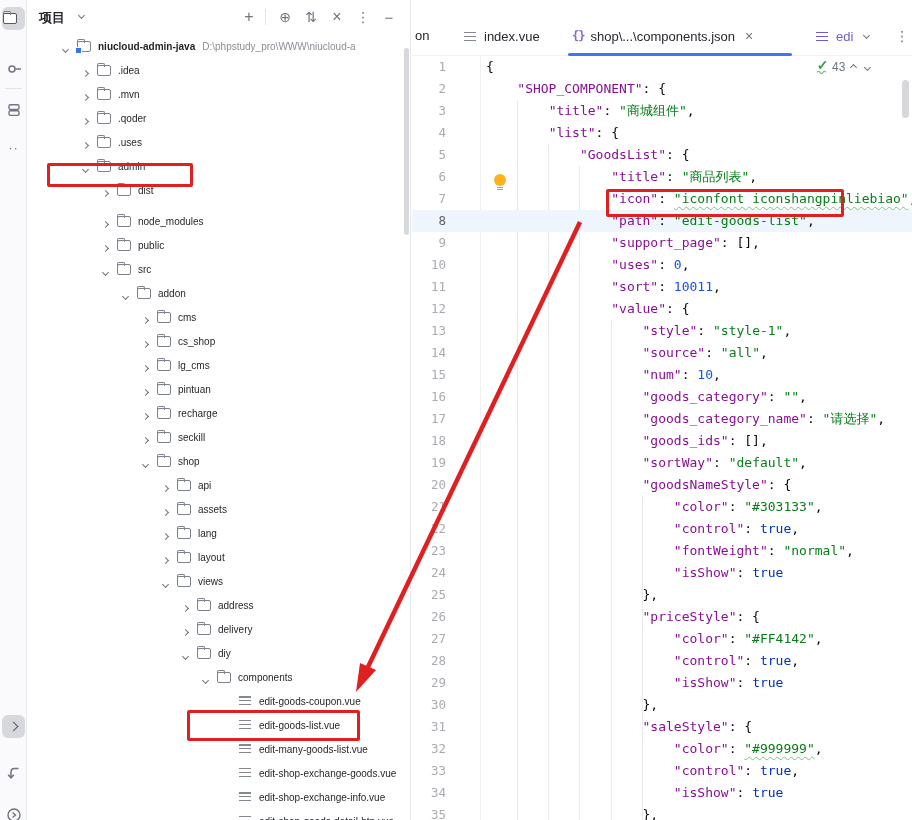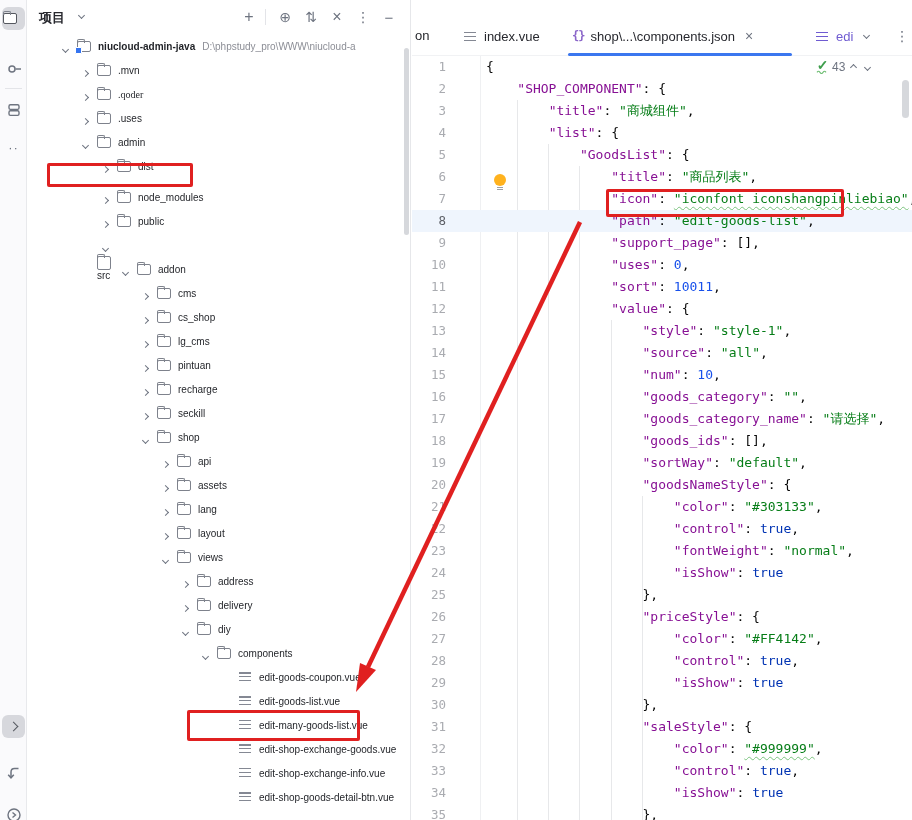--- a/index.html
+++ b/index.html
@@ -163,23 +163,30 @@
           </span>
           <span class="folder rootf"></span>
           <span class="tlabel bold">niucloud-admin-java</span>
           <span class="tpath">D:\phpstudy_pro\WWW\niucloud-a</span>
         </div>
         <div class="trow" style="padding-left: 50px;">
           <span class="chevbox">
             <span class="chev small right"></span>
           </span>
           <span class="folder"></span>
+          <span class="tlabel">.idea</span>
+        </div>
+        <div class="trow" style="padding-left: 50px;">
+          <span class="chevbox">
+            <span class="chev small right"></span>
+          </span>
+          <span class="folder"></span>
           <span class="tlabel">.mvn</span>
         </div>
-        <div class="trow" style="padding-left: 50px; font-family: Liberation Serif, serif;">
+        <div class="trow" style="padding-left: 50px;">
           <span class="chevbox">
             <span class="chev small right"></span>
           </span>
           <span class="folder"></span>
           <span class="tlabel">.qoder</span>
         </div>
         <div class="trow" style="padding-left: 50px;">
           <span class="chevbox">
             <span class="chev small right"></span>
           </span>
@@ -207,21 +214,21 @@
           <span class="folder"></span>
           <span class="tlabel">node_modules</span>
         </div>
         <div class="trow" style="padding-left: 70px;">
           <span class="chevbox">
             <span class="chev small right"></span>
           </span>
           <span class="folder"></span>
           <span class="tlabel">public</span>
         </div>
-        <div class="trow" style="padding-left: 70px; flex-direction: column;">
+        <div class="trow" style="padding-left: 70px;">
           <span class="chevbox">
             <span class="chev small down"></span>
           </span>
           <span class="folder"></span>
           <span class="tlabel">src</span>
         </div>
         <div class="trow" style="padding-left: 90px;">
           <span class="chevbox">
             <span class="chev small down"></span>
           </span>

